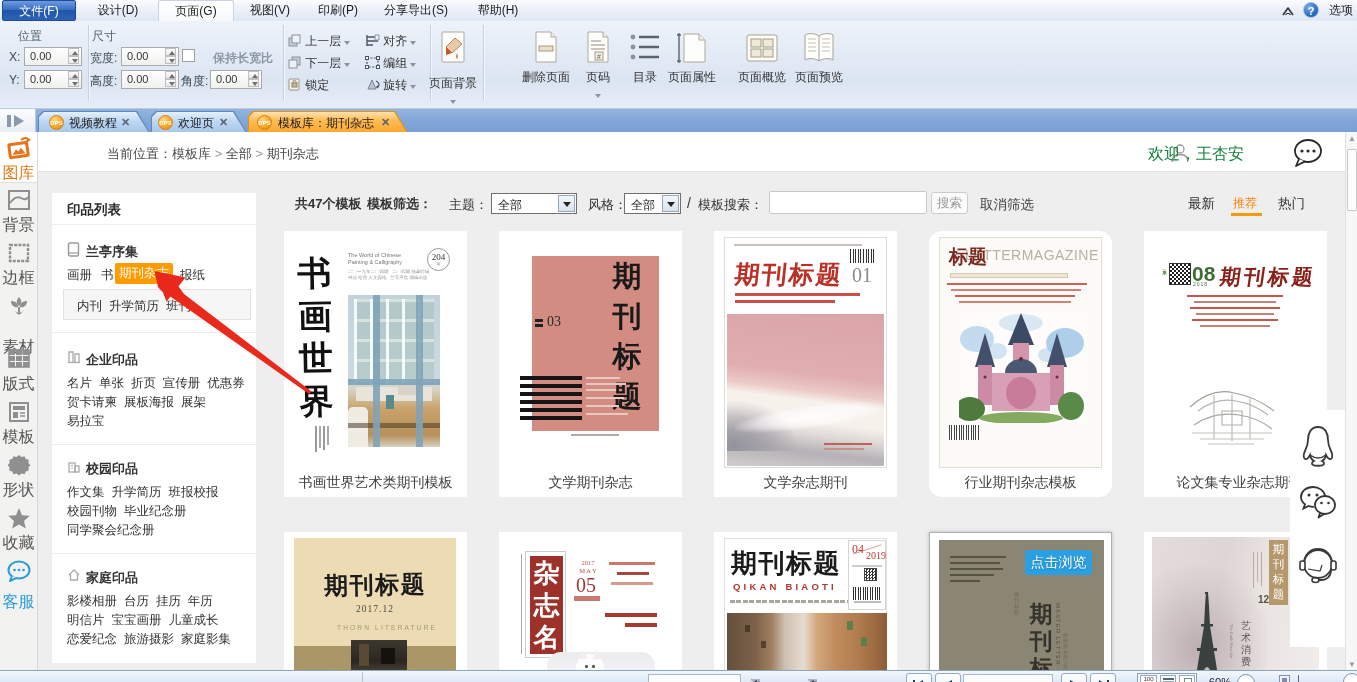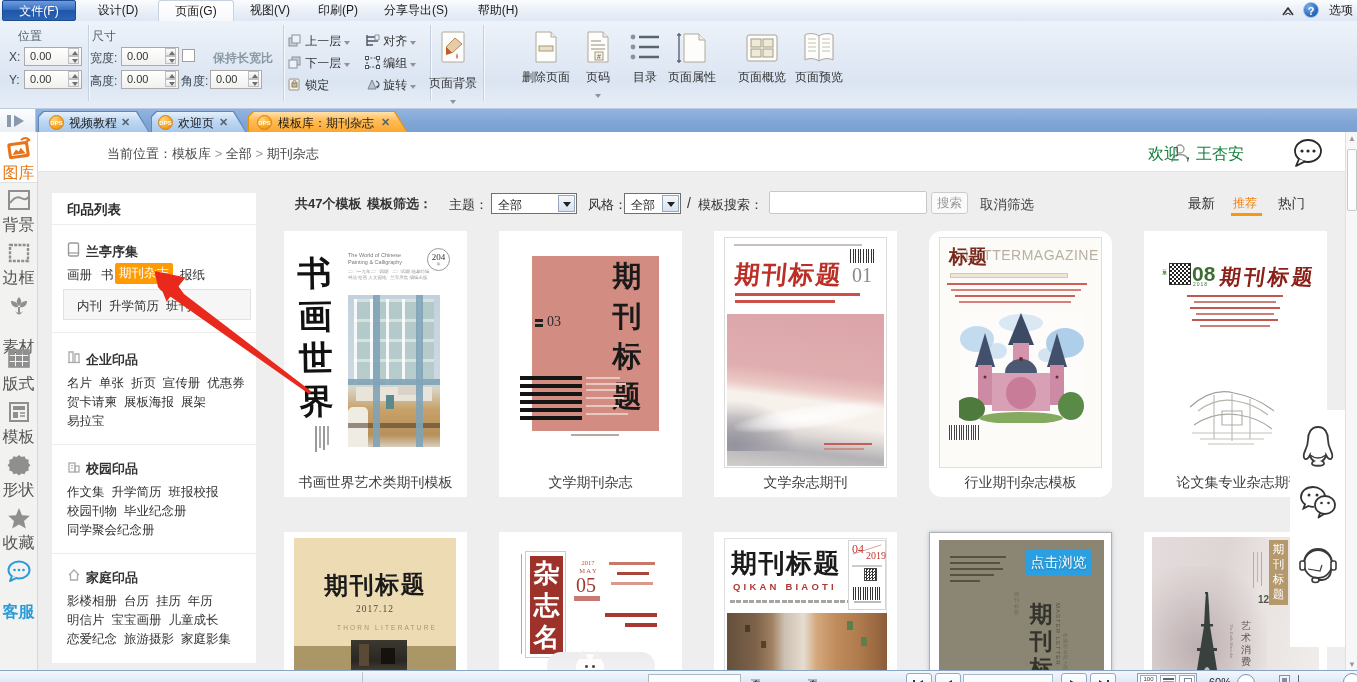--- a/index.html
+++ b/index.html
@@ -338,21 +338,21 @@
       <div style="margin-top:0px;">收藏</div>
     </div>
     <div class="railitem" style="top:428px;color:#2b9cd8;">
       <svg width="26" height="22" viewBox="0 0 26 22">
           <ellipse cx="13" cy="10" rx="10.5" ry="8.5" fill="none" stroke="#2b9cd8" stroke-width="2"></ellipse>
           <path d="M6 16 L4 21 L11 17.6" fill="#fff" stroke="#2b9cd8" stroke-width="2" stroke-linejoin="round"></path>
           <circle cx="8.5" cy="10" r="1.3" fill="#2b9cd8"></circle>
           <circle cx="13" cy="10" r="1.3" fill="#2b9cd8"></circle>
           <circle cx="17.5" cy="10" r="1.3" fill="#2b9cd8"></circle>
         </svg>
-      <div style="margin-top:16px;font-weight:bold;">客服</div>
+      <div style="margin-top:6px;">客服</div>
     </div>
   </div>
 
   <div id="crumbbar" class="ab">
     <div class="ab" style="left:69px;top:13px;font-size:13px;color:#4a4a4a;">当前位置：模板库 <span style="color:#999">&gt;</span> 全部 <span style="color:#999">&gt;</span> 期刊杂志</div>
     <div class="ab" style="left:1130px;top:8px;width:24px;height:24px;">
       <svg width="24" height="24" viewBox="0 0 24 24">
           <circle cx="12" cy="9" r="4" fill="none" stroke="#9a9a9a" stroke-width="1.3"></circle>
           <path d="M4 22 Q4 14.5 12 14.5 Q20 14.5 20 22" fill="none" stroke="#9a9a9a" stroke-width="1.3"></path>
         </svg>

